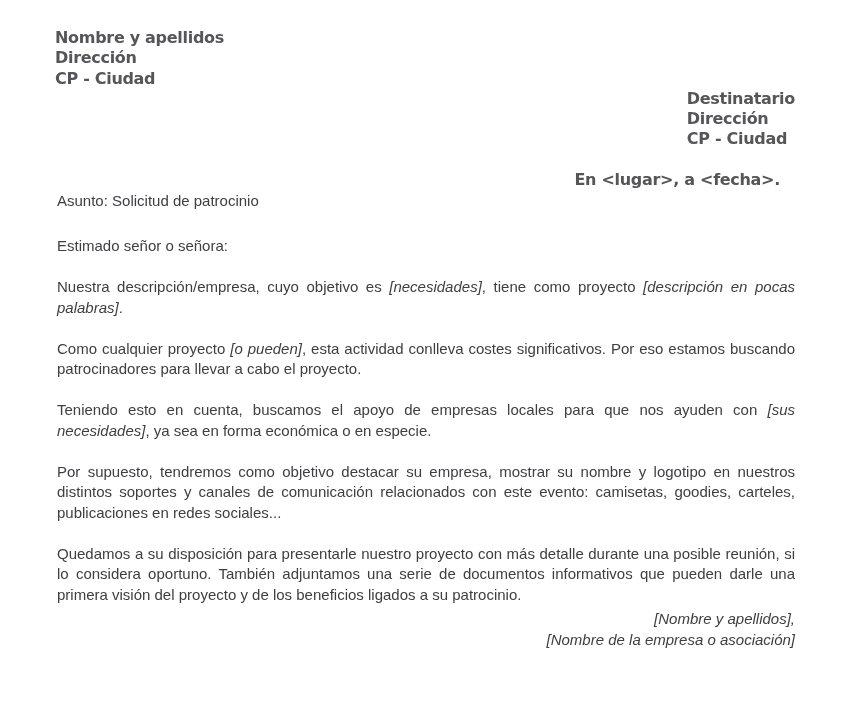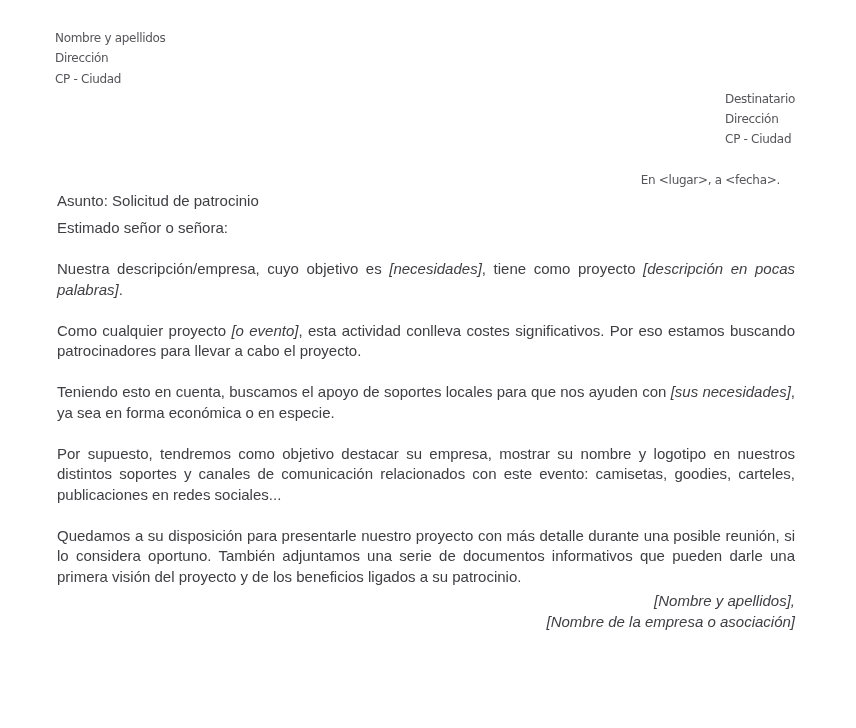--- a/index.html
+++ b/index.html
@@ -16,22 +16,22 @@
     padding: 28px 61px 20px 57px;
     background: #ffffff;
     font-family: "Liberation Sans", sans-serif;
     font-size: 15px;
     line-height: 20.5px;
     color: #3e3e43;
     overflow: hidden;
   }
   .bold-block {
     font-family: "DejaVu Sans", sans-serif;
-    font-weight: normal;
-    font-size: 12px;
+    font-weight: bold;
+    font-size: 16px;
     line-height: 20.3px;
     color: #55555a;
     letter-spacing: -0.3px;
   }
   .sender {
     margin-left: -2px;
   }
   .recipient {
     width: max-content;
     margin-left: auto;
@@ -39,21 +39,21 @@
   }
   .dateline {
     margin-top: 20.5px;
     text-align: right;
     padding-right: 15px;
   }
   .subject {
     text-underline-offset: 3px;
   }
   .salutation {
-    margin-top: 7px;
+    margin-top: 25px;
   }
   .para {
     margin: 20.5px 0 0 0;
     text-align: justify;
   }
   .it {
     font-style: italic;
   }
   .signature {
     margin-top: 4px;
@@ -79,23 +79,23 @@
   </div>
 
   <div class="bold-block dateline">En &lt;lugar&gt;, a &lt;fecha&gt;.</div>
 
   <div class="subject">Asunto: Solicitud de patrocinio</div>
 
   <div class="salutation">Estimado señor o señora:</div>
 
   <p class="para"><span>Nuestra descripción/empresa, cuyo objetivo es </span><span class="it">[necesidades]</span><span>, tiene como proyecto </span><span class="it">[descripción en pocas palabras]</span><span>.</span></p>
 
-  <p class="para"><span>Como cualquier proyecto </span><span class="it">[o evento]</span><span>, esta actividad conlleva costes significativos. Por eso estamos buscando patrocinadores para llevar a cabo el proyecto.</span></p>
+  <p class="para"><span>Como cualquier proyecto </span><span class="it">[o pueden]</span><span>, esta actividad conlleva costes significativos. Por eso estamos buscando patrocinadores para llevar a cabo el proyecto.</span></p>
 
-  <p class="para"><span>Teniendo esto en cuenta, buscamos el apoyo de soportes locales para que nos ayuden con </span><span class="it">[sus necesidades]</span><span>, ya sea en forma económica o en especie.</span></p>
+  <p class="para"><span>Teniendo esto en cuenta, buscamos el apoyo de empresas locales para que nos ayuden con </span><span class="it">[sus necesidades]</span><span>, ya sea en forma económica o en especie.</span></p>
 
   <p class="para"><span>Por supuesto, tendremos como objetivo destacar su empresa, mostrar su nombre y logotipo en nuestros distintos soportes y canales de comunicación relacionados con este evento: camisetas, goodies, carteles, publicaciones en redes sociales...</span></p>
 
   <p class="para"><span>Quedamos a su disposición para presentarle nuestro proyecto con más detalle durante una posible reunión, si lo considera oportuno. También adjuntamos una serie de documentos informativos que pueden darle una primera visión del proyecto y de los beneficios ligados a su patrocinio.</span></p>
 
 
   <div class="signature">
     <div>[Nombre y apellidos],</div>
     <div>[Nombre de la empresa o asociación]</div>
   </div>

